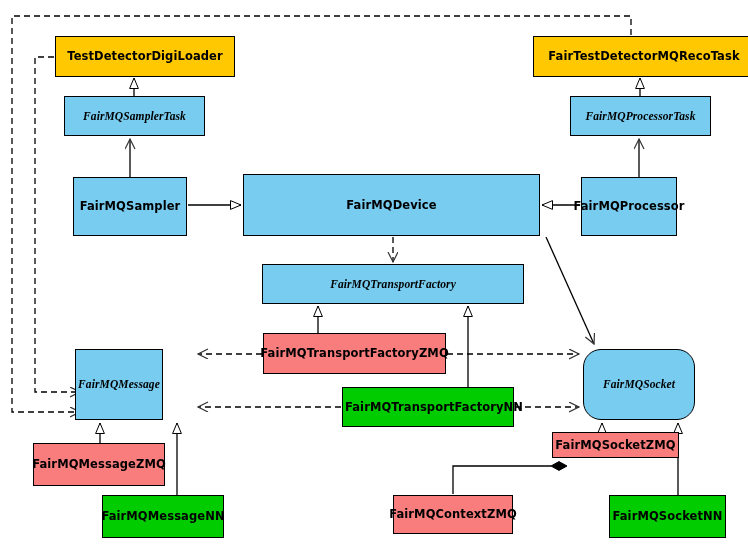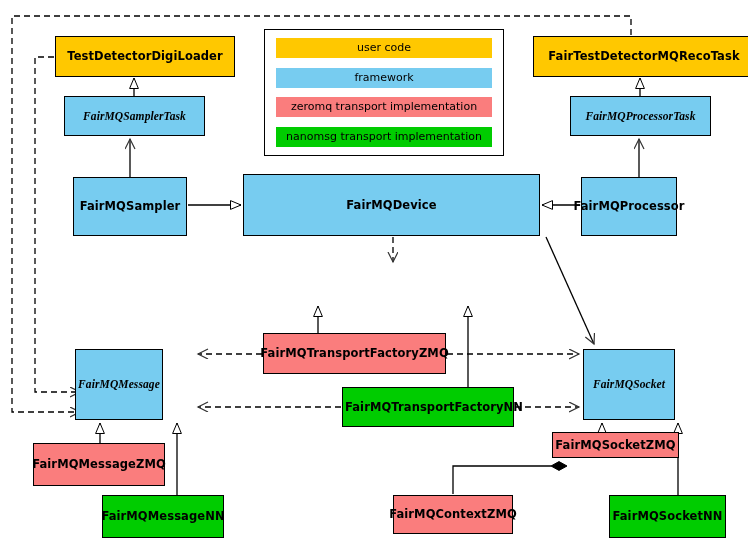--- a/index.html
+++ b/index.html
@@ -128,37 +128,32 @@
 
     <path d="M177,495 L177,423" fill="none" stroke="#000000" stroke-width="1.3" marker-end="url(#hollow-tri)"></path>
 
     <path d="M602,446 L602,423" fill="none" stroke="#000000" stroke-width="1.3" marker-end="url(#hollow-tri)"></path>
 
     <path d="M678,495 L678,423" fill="none" stroke="#000000" stroke-width="1.3" marker-end="url(#hollow-tri)"></path>
 
     <path d="M453,494 L453,466 L551,466" fill="none" stroke="#000000" stroke-width="1.3" marker-end="url(#solid-diamond)"></path>
   </svg>
 
-  <div id="legend">
-    <div class="legend-row c-user">user code</div>
-    <div class="legend-row c-framework">framework</div>
-    <div class="legend-row c-zmq">zeromq transport implementation</div>
-    <div class="legend-row c-nn">nanomsg transport implementation</div>
-  </div>
 
   <div class="node c-user" style="left:55px;top:36px;width:180px;height:41px;">TestDetectorDigiLoader</div>
   <div class="node c-user" style="left:533px;top:36px;width:222px;height:41px;">FairTestDetectorMQRecoTask</div>
   <div class="node c-framework abstract" style="left:64px;top:96px;width:141px;height:40px;">FairMQSamplerTask</div>
   <div class="node c-framework abstract" style="left:570px;top:96px;width:141px;height:40px;">FairMQProcessorTask</div>
   <div class="node c-framework" style="left:73px;top:177px;width:114px;height:59px;">FairMQSampler</div>
   <div class="node c-framework" style="left:243px;top:174px;width:297px;height:62px;">FairMQDevice</div>
   <div class="node c-framework" style="left:581px;top:177px;width:96px;height:59px;">FairMQProcessor</div>
+  <div class="node c-framework abstract" style="left:262px;top:264px;width:262px;height:40px;">FairMQTransportFactory</div>
   <div class="node c-zmq" style="left:263px;top:333px;width:183px;height:41px;">FairMQTransportFactoryZMQ</div>
   <div class="node c-nn" style="left:342px;top:387px;width:172px;height:40px;padding-left:12px;">FairMQTransportFactoryNN</div>
   <div class="node c-framework abstract" style="left:75px;top:349px;width:88px;height:71px;">FairMQMessage</div>
-  <div class="node c-framework abstract" style="left:583px;top:349px;width:92px;height:71px;">FairMQSocket</div>
+  <div class="node c-framework abstract" style="left:583px;top:349px;width:112px;height:71px;border-radius:18px;">FairMQSocket</div>
   <div class="node c-zmq" style="left:33px;top:443px;width:132px;height:43px;">FairMQMessageZMQ</div>
   <div class="node c-nn" style="left:102px;top:495px;width:122px;height:43px;">FairMQMessageNN</div>
   <div class="node c-zmq" style="left:552px;top:432px;width:127px;height:26px;">FairMQSocketZMQ</div>
   <div class="node c-zmq" style="left:393px;top:495px;width:120px;height:39px;">FairMQContextZMQ</div>
   <div class="node c-nn" style="left:609px;top:495px;width:117px;height:43px;">FairMQSocketNN</div>
 
 </div>
 
 </body></html>

